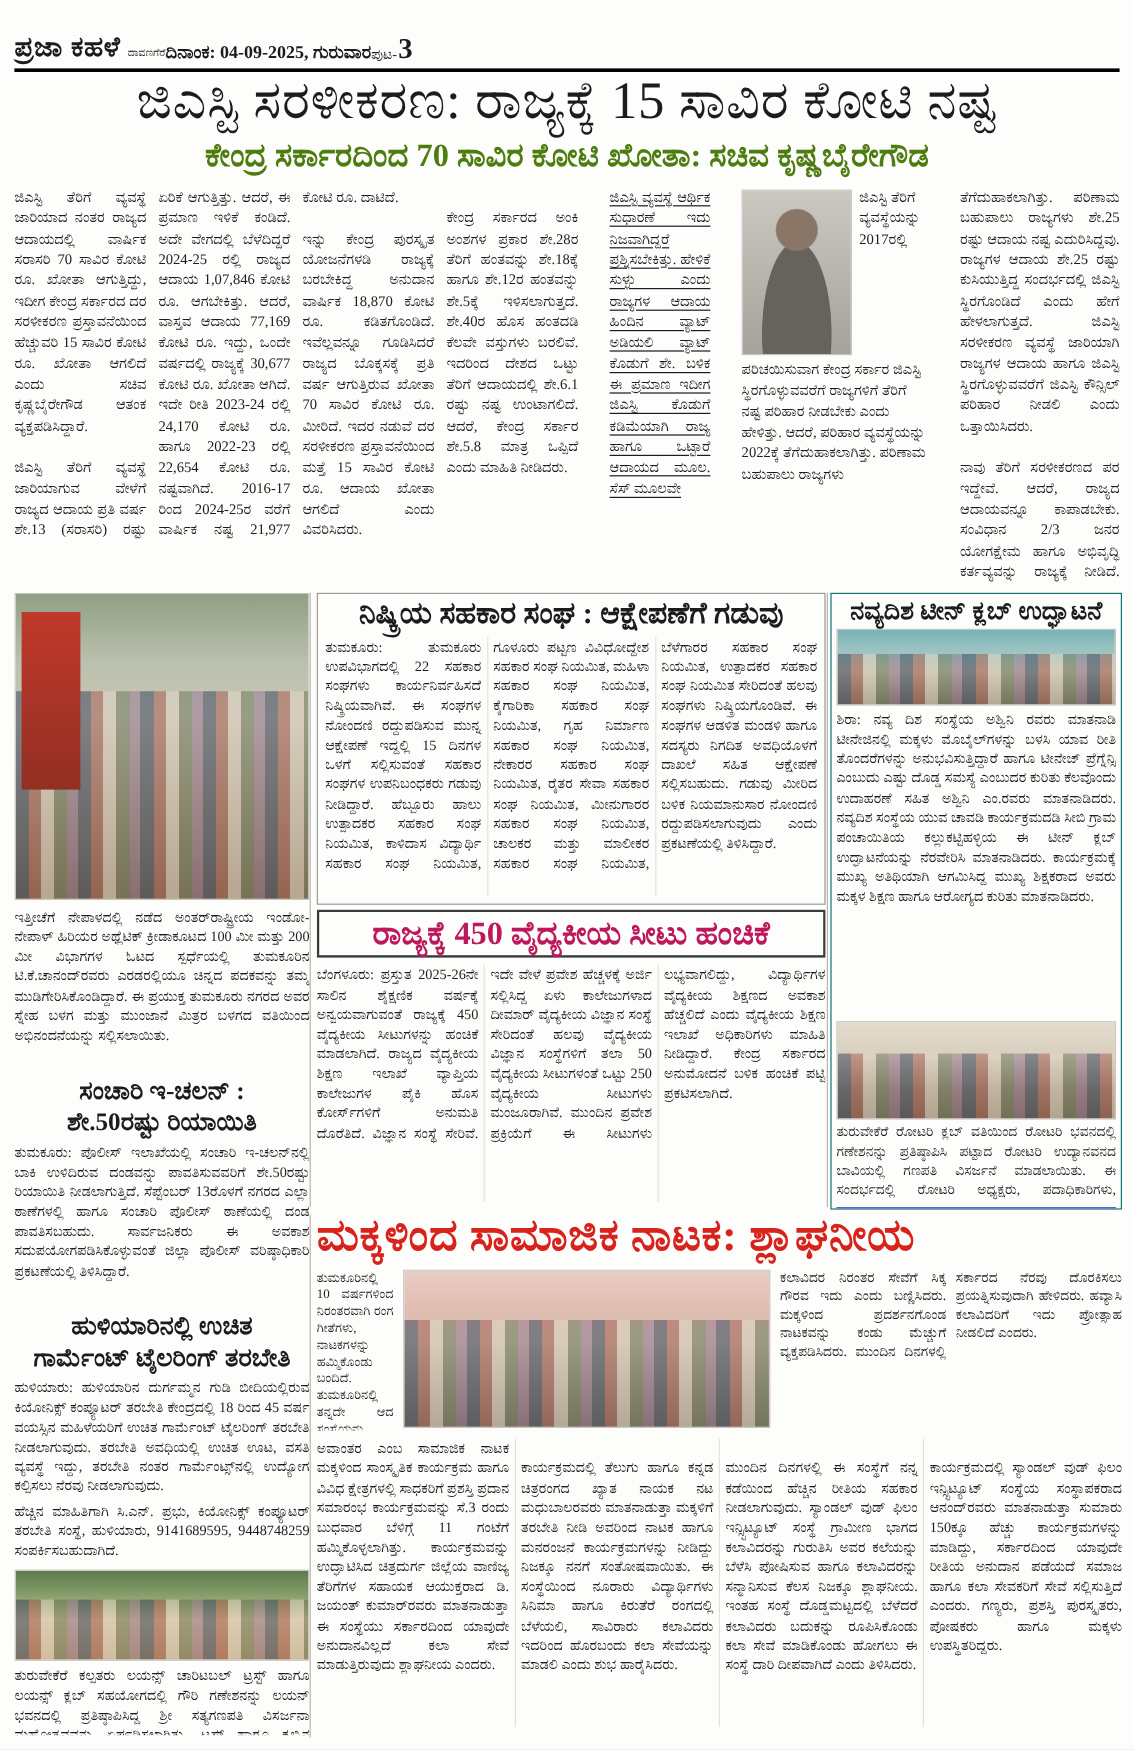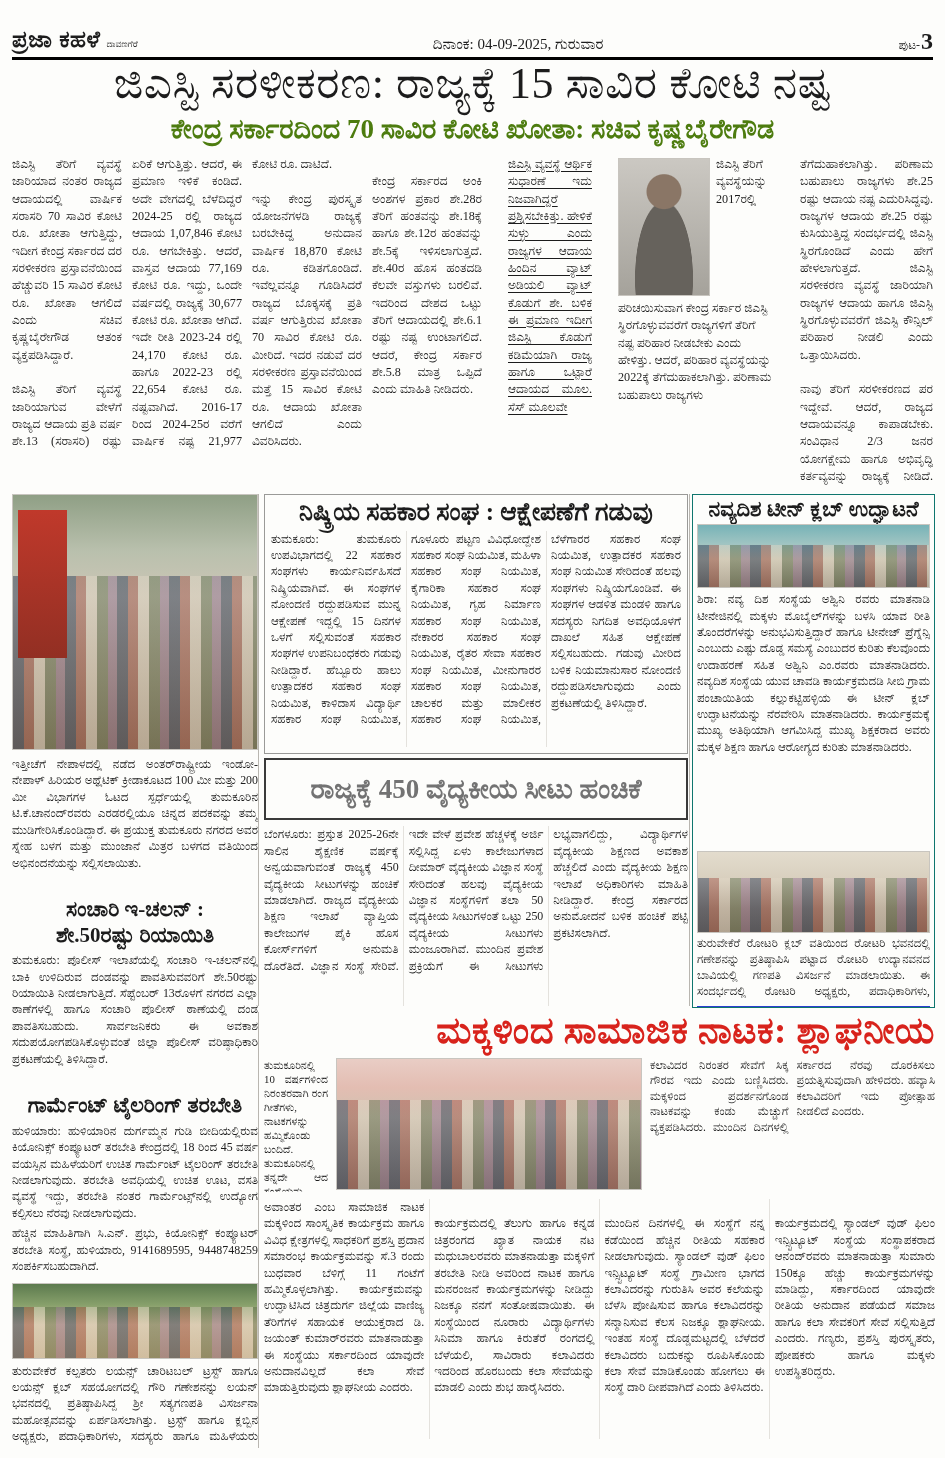--- a/index.html
+++ b/index.html
@@ -4,25 +4,25 @@
 <style>
   *{margin:0;padding:0;box-sizing:border-box}
   html,body{background:#e9e7e2}
   .page{position:relative;width:945px;height:1458px;margin:0 auto;background:#fdfdfb;
         font-family:"Liberation Serif","DejaVu Serif",serif;color:#1c1c1c;overflow:hidden}
   .ws{white-space:pre-line}
   .just{text-align:justify}
 
   
   .hdr{position:absolute;left:12px;top:24px;width:921px;height:36px;border-bottom:3px solid #000;
-       display:flex;align-items:flex-end;justify-content:space-between;padding-bottom:4px}
+       display:flex;align-items:flex-end;justify-content:flex-start;padding-bottom:4px}
   .mast-wrap{display:flex;align-items:flex-end;gap:6px}
   .masthead{font-family:"Liberation Sans","DejaVu Sans",sans-serif;font-weight:bold;font-size:23px;letter-spacing:.5px}
   .tagline{font-size:9px;padding-bottom:3px}
-  .dateline{font-size:15px;font-weight:normal}
+  .dateline{font-size:15px;font-weight:bold}
   .pagenum{font-size:12px;font-weight:normal;display:flex;align-items:flex-end;gap:1px}
   .pagenum b{font-size:24px;line-height:.9}
 
   
   .headline{position:absolute;left:12px;top:62px;width:921px;text-align:center;
             font-size:44px;font-weight:normal;line-height:1.02;letter-spacing:.5px}
   .subhead{position:absolute;left:12px;top:114px;width:921px;text-align:center;
            font-size:27px;font-weight:bold;color:#4d7c0f}
   .lead-body{position:absolute;left:12px;top:156px;width:921px;height:332px;display:flex;gap:26px;
              font-size:12.2px;line-height:1.42;overflow:hidden}
@@ -58,38 +58,38 @@
   .rail-h{font-size:21px;font-weight:bold;text-align:center;line-height:1.22;margin-top:26px}
   .left-rail p{margin-top:4px}
 
   
   .coop{position:absolute;left:264px;top:494px;width:424px;height:260px;border:1px solid #9a9a98;
         padding:3px 6px;overflow:hidden}
   .coop h3{font-size:25px;font-weight:bold;text-align:center;line-height:1.1}
   .coop .cols{margin-top:5px;column-count:3;column-gap:10px;column-rule:1px solid #e4e2dd;
               font-size:11.9px;line-height:1.38;height:216px;overflow:hidden}
   .medical{position:absolute;left:264px;top:758px;width:424px;height:248px;overflow:hidden}
-  .medical .titlebox{border:2px solid #3a3a3a;padding:15px 2px;text-align:center;
-        font-size:27px;font-weight:bold;color:#737373;line-height:1.05}
+  .medical .titlebox{border:2px solid #3a3a3a;padding:4px 2px;text-align:center;
+        font-size:27px;font-weight:bold;color:#be185d;line-height:1.05}
   .medical .cols{margin-top:6px;column-count:3;column-gap:10px;column-rule:1px solid #e4e2dd;
               font-size:11.9px;line-height:1.38;height:198px;overflow:hidden}
 
   
   .teen{position:absolute;left:692px;top:494px;width:243px;height:514px;border:1px solid #0f766e;
         padding:3px 4px;overflow:hidden;font-size:11.9px;line-height:1.38}
   .teen h3{font-size:21px;font-weight:bold;text-align:center;line-height:1.1}
   .teen .ph-teen{width:233px;height:64px;margin:3px 0}
   .teen .body{height:256px;overflow:hidden}
   .teen .ph-rotary{width:233px;height:82px;margin-top:4px}
   .teen .caption{height:66px;overflow:hidden;margin-top:3px;font-size:11.6px}
   .blue-rule{margin-top:4px;height:5px;border-top:1.5px solid #2b3fd0;border-bottom:1.5px solid #2b3fd0}
 
   
   .drama{position:absolute;left:264px;top:1012px;width:671px;height:436px;overflow:hidden}
-  .drama h2{font-size:37px;font-weight:bold;color:#d8231c;text-align:right;line-height:1.05;letter-spacing:.5px}
+  .drama h2{font-size:37px;font-weight:bold;color:#d8231c;text-align:left;line-height:1.05;letter-spacing:.5px}
   .drama .row{display:flex;gap:8px;margin-top:7px;height:134px;overflow:hidden}
   .drama .strip{width:64px;font-size:10.8px;line-height:1.3;overflow:hidden}
   .drama .ph-drama{width:306px;height:132px}
   .drama .beside{flex:1;column-count:2;column-gap:8px;font-size:11.5px;line-height:1.35;overflow:hidden}
   .drama .cols{margin-top:7px;column-count:4;column-gap:10px;column-rule:1px solid #e4e2dd;
                font-size:11.9px;line-height:1.38;height:240px;overflow:hidden}
 
   .vline{position:absolute;width:1px;background:#b9b6b0}
   .v1{left:258px;top:494px;height:512px}
   .v2{left:689px;top:494px;height:512px}
@@ -137,20 +137,21 @@
     <div class="ph ph-athletics"></div>
     <p>ಇತ್ತೀಚೆಗೆ ನೇಪಾಳದಲ್ಲಿ ನಡೆದ ಅಂತರ್‌ರಾಷ್ಟ್ರೀಯ ಇಂಡೋ-ನೇಪಾಳ್ ಹಿರಿಯರ ಅಥ್ಲೆಟಿಕ್ ಕ್ರೀಡಾಕೂಟದ 100 ಮೀ ಮತ್ತು 200 ಮೀ ವಿಭಾಗಗಳ ಓಟದ ಸ್ಪರ್ಧೆಯಲ್ಲಿ ತುಮಕೂರಿನ ಟಿ.ಕೆ.ಚಾನಂದ್‌ರವರು ಎರಡರಲ್ಲಿಯೂ ಚಿನ್ನದ ಪದಕವನ್ನು ತಮ್ಮ ಮುಡಿಗೇರಿಸಿಕೊಂಡಿದ್ದಾರೆ. ಈ ಪ್ರಯುಕ್ತ ತುಮಕೂರು ನಗರದ ಅವರ ಸ್ನೇಹ ಬಳಗ ಮತ್ತು ಮುಂಜಾನೆ ಮಿತ್ರರ ಬಳಗದ ವತಿಯಿಂದ ಅಭಿನಂದನೆಯನ್ನು ಸಲ್ಲಿಸಲಾಯಿತು.</p>
 
     <div class="rail-h">
       <div>ಸಂಚಾರಿ ಇ-ಚಲನ್ :</div>
       <div>ಶೇ.50ರಷ್ಟು ರಿಯಾಯಿತಿ</div>
     </div>
     <p>ತುಮಕೂರು: ಪೊಲೀಸ್ ಇಲಾಖೆಯಲ್ಲಿ ಸಂಚಾರಿ ಇ-ಚಲನ್‌ನಲ್ಲಿ ಬಾಕಿ ಉಳಿದಿರುವ ದಂಡವನ್ನು ಪಾವತಿಸುವವರಿಗೆ ಶೇ.50ರಷ್ಟು ರಿಯಾಯಿತಿ ನೀಡಲಾಗುತ್ತಿದೆ. ಸೆಪ್ಟೆಂಬರ್ 13ರೊಳಗೆ ನಗರದ ಎಲ್ಲಾ ಠಾಣೆಗಳಲ್ಲಿ ಹಾಗೂ ಸಂಚಾರಿ ಪೊಲೀಸ್ ಠಾಣೆಯಲ್ಲಿ ದಂಡ ಪಾವತಿಸಬಹುದು. ಸಾರ್ವಜನಿಕರು ಈ ಅವಕಾಶ ಸದುಪಯೋಗಪಡಿಸಿಕೊಳ್ಳುವಂತೆ ಜಿಲ್ಲಾ ಪೊಲೀಸ್ ವರಿಷ್ಠಾಧಿಕಾರಿ ಪ್ರಕಟಣೆಯಲ್ಲಿ ತಿಳಿಸಿದ್ದಾರೆ.</p>
 
     <div class="rail-h">
+      <div>ಹುಳಿಯಾರಿನಲ್ಲಿ ಉಚಿತ</div>
       <div>ಗಾರ್ಮೆಂಟ್ ಟೈಲರಿಂಗ್ ತರಬೇತಿ</div>
     </div>
     <p>ಹುಳಿಯಾರು: ಹುಳಿಯಾರಿನ ದುರ್ಗಮ್ಮನ ಗುಡಿ ಬೀದಿಯಲ್ಲಿರುವ ಕಿಯೋನಿಕ್ಸ್ ಕಂಪ್ಯೂಟರ್ ತರಬೇತಿ ಕೇಂದ್ರದಲ್ಲಿ 18 ರಿಂದ 45 ವರ್ಷ ವಯಸ್ಸಿನ ಮಹಿಳೆಯರಿಗೆ ಉಚಿತ ಗಾರ್ಮೆಂಟ್ ಟೈಲರಿಂಗ್ ತರಬೇತಿ ನೀಡಲಾಗುವುದು. ತರಬೇತಿ ಅವಧಿಯಲ್ಲಿ ಉಚಿತ ಊಟ, ವಸತಿ ವ್ಯವಸ್ಥೆ ಇದ್ದು, ತರಬೇತಿ ನಂತರ ಗಾರ್ಮೆಂಟ್ಸ್‌ನಲ್ಲಿ ಉದ್ಯೋಗ ಕಲ್ಪಿಸಲು ನೆರವು ನೀಡಲಾಗುವುದು.</p>
     <p>ಹೆಚ್ಚಿನ ಮಾಹಿತಿಗಾಗಿ ಸಿ.ಎನ್. ಪ್ರಭು, ಕಿಯೋನಿಕ್ಸ್ ಕಂಪ್ಯೂಟರ್ ತರಬೇತಿ ಸಂಸ್ಥೆ, ಹುಳಿಯಾರು, 9141689595, 9448748259 ಸಂಪರ್ಕಿಸಬಹುದಾಗಿದೆ.</p>
 
     <div class="ph ph-lions"></div>
     <p>ತುರುವೇಕೆರೆ ಕಲ್ಪತರು ಲಯನ್ಸ್ ಚಾರಿಟಬಲ್ ಟ್ರಸ್ಟ್ ಹಾಗೂ ಲಯನ್ಸ್ ಕ್ಲಬ್ ಸಹಯೋಗದಲ್ಲಿ ಗೌರಿ ಗಣೇಶನನ್ನು ಲಯನ್ ಭವನದಲ್ಲಿ ಪ್ರತಿಷ್ಠಾಪಿಸಿದ್ದ ಶ್ರೀ ಸತ್ಯಗಣಪತಿ ವಿಸರ್ಜನಾ ಮಹೋತ್ಸವವನ್ನು ಏರ್ಪಡಿಸಲಾಗಿತ್ತು. ಟ್ರಸ್ಟ್ ಹಾಗೂ ಕ್ಲಬ್ಬಿನ ಅಧ್ಯಕ್ಷರು, ಪದಾಧಿಕಾರಿಗಳು, ಸದಸ್ಯರು ಹಾಗೂ ಮಹಿಳೆಯರು ಪಾಲ್ಗೊಂಡಿದ್ದರು.</p>
 
   </div>
 

